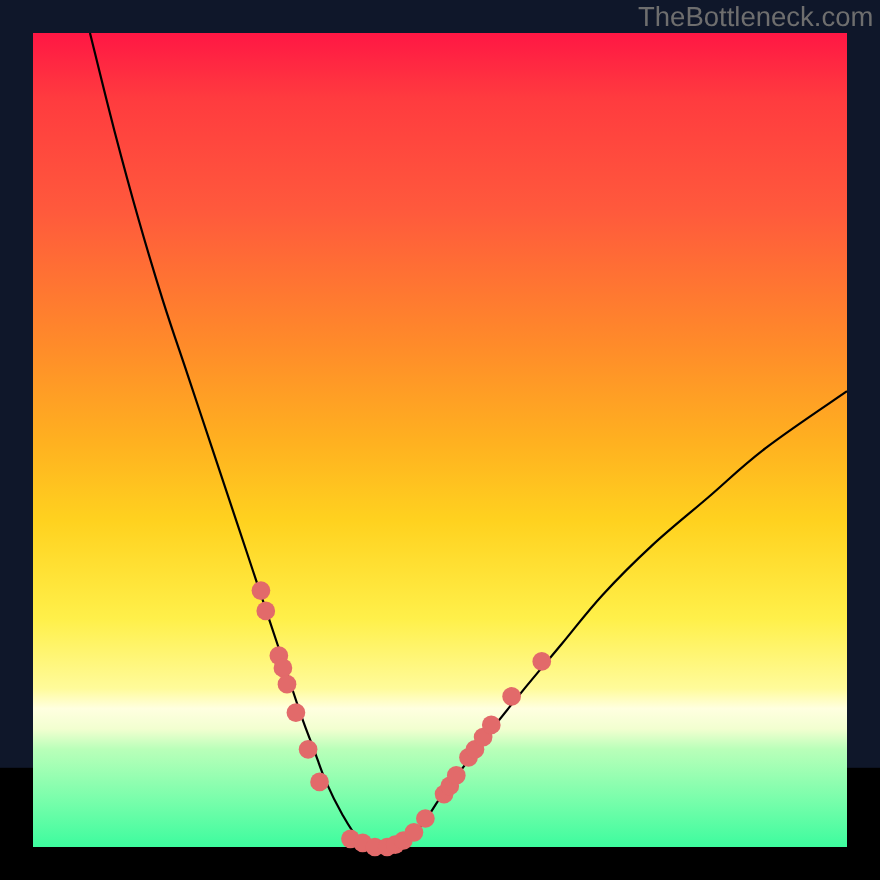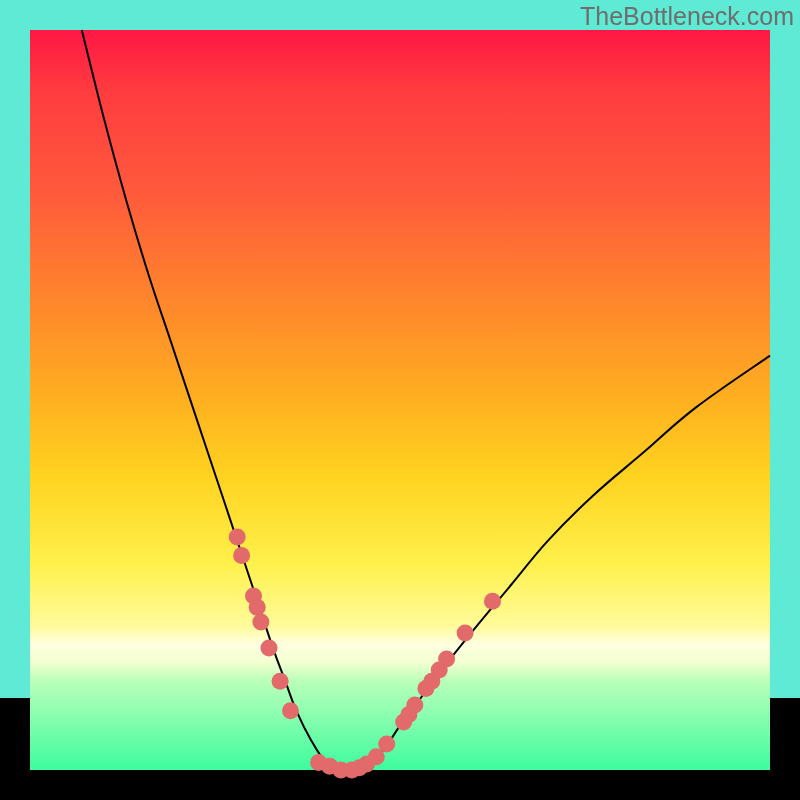--- a/index.html
+++ b/index.html
@@ -10,21 +10,21 @@
     background: #000;
     overflow: hidden;
     font-family: Arial, Helvetica, sans-serif;
   }
   .frame {
     position: absolute;
     left: 0;
     top: 0;
     width: 800px;
     height: 698px;
-    background: #5eead4;
+    background: #0f172a;
   }
   .plot {
     position: absolute;
     left: 30px;
     top: 30px;
     width: 740px;
     height: 740px;
     
     background: linear-gradient(to bottom,
       #ff1744 0%,

